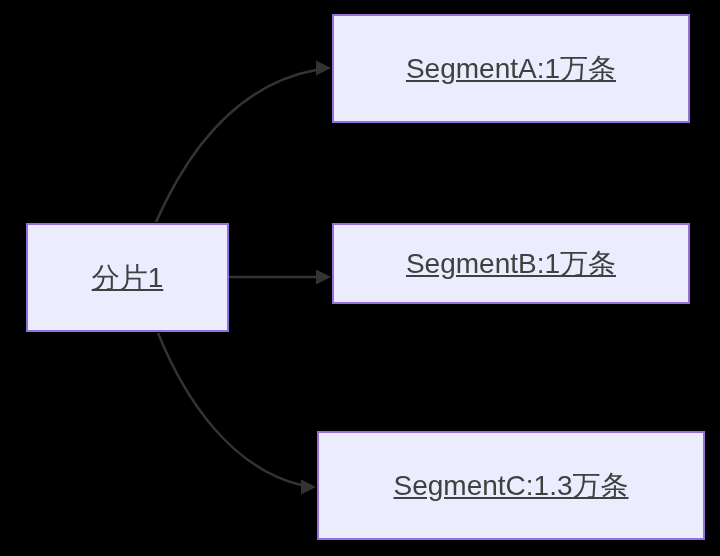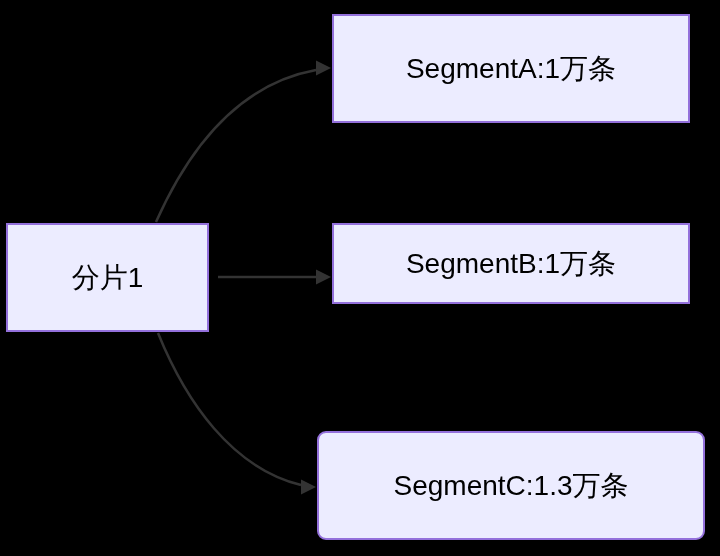--- a/index.html
+++ b/index.html
@@ -23,29 +23,30 @@
     height: 556px;
   }
   .node {
     position: absolute;
     box-sizing: border-box;
     background: #ECECFF;
     border: 2px solid #9370DB;
     display: flex;
     align-items: center;
     justify-content: center;
-    color: #000000;
+    color: #404040;
     font-size: 28px;
     line-height: 1.2;
     white-space: nowrap;
+    text-decoration: underline;
   }
-  .node-shard1   { left: 6px;  top: 223px; width: 203px; height: 109px; }
+  .node-shard1   { left: 26px;  top: 223px; width: 203px; height: 109px; }
   .node-segment-a{ left: 332px; top: 14px;  width: 358px; height: 109px; }
   .node-segment-b{ left: 332px; top: 223px; width: 358px; height: 81px; }
-  .node-segment-c{ left: 317px; top: 431px; width: 388px; height: 109px; border-radius: 9px; }
+  .node-segment-c{ left: 317px; top: 431px; width: 388px; height: 109px; }
 </style>
 </head>
 <body>
 
 <div class="canvas">
 
   <svg class="edges-layer" width="720" height="556" viewBox="0 0 720 556" xmlns="http://www.w3.org/2000/svg">
 
     <g>
       <path d="M156,222 C196,132 250,82 316,70" fill="none" stroke="#333333" stroke-width="2.5"></path>

